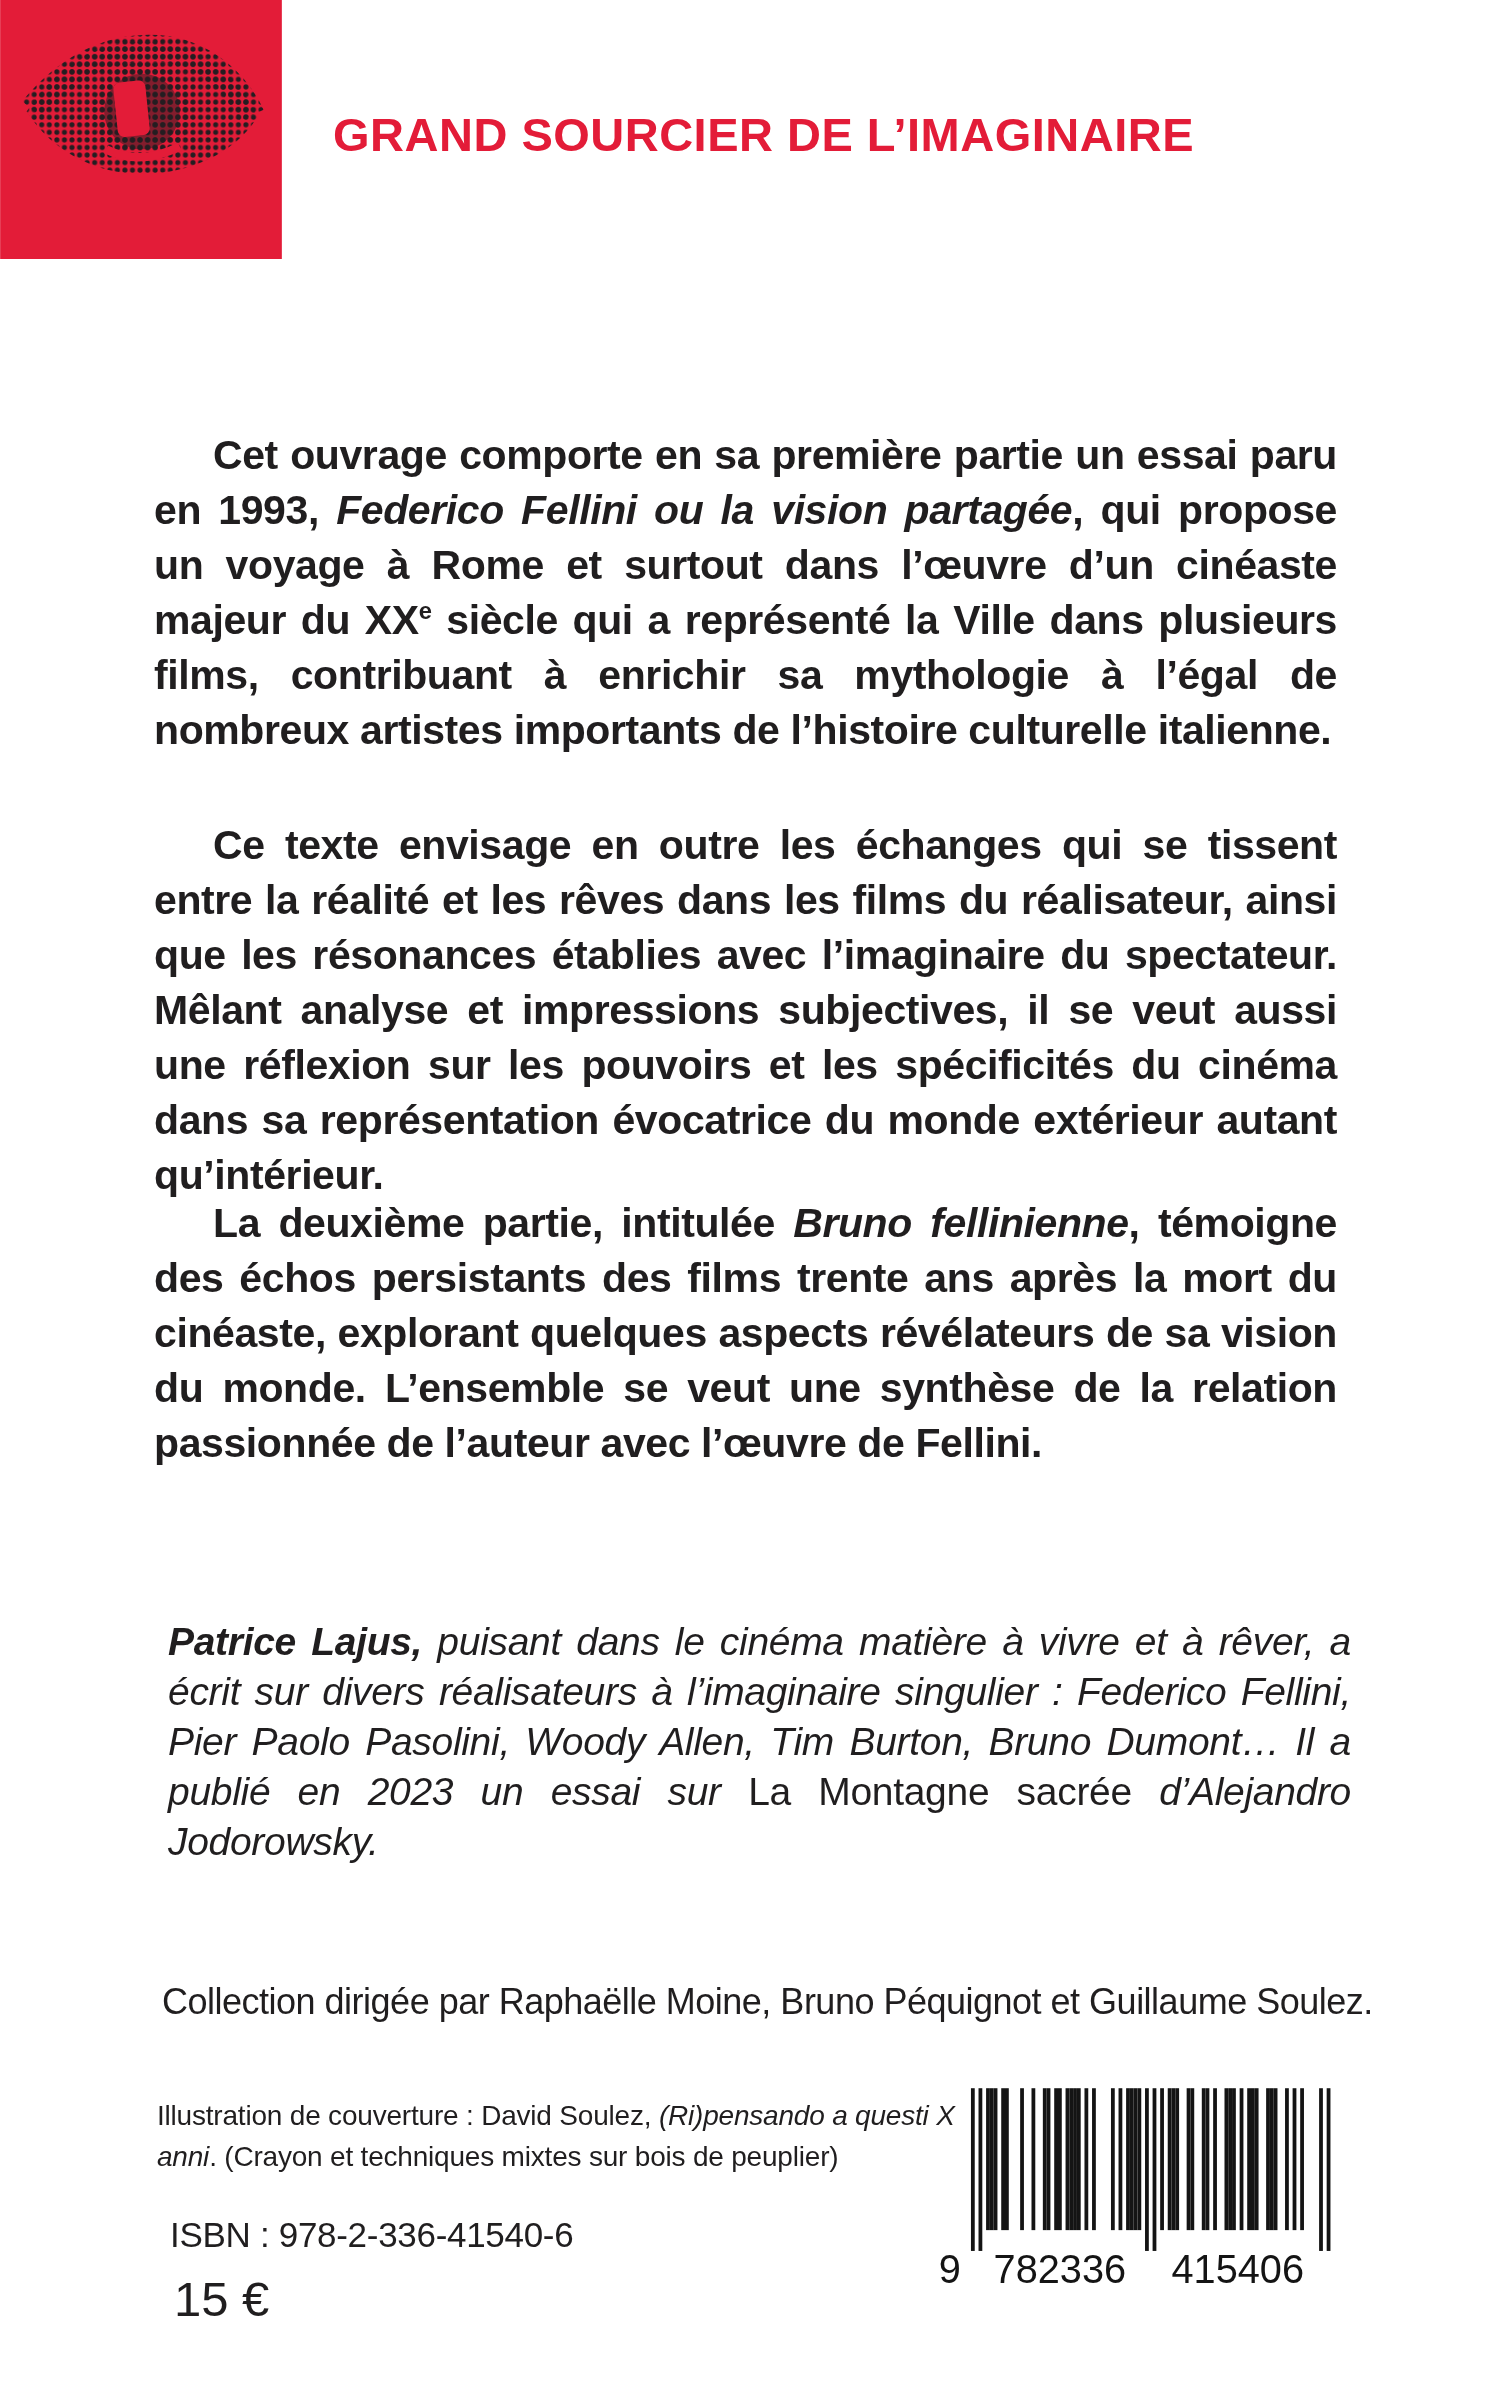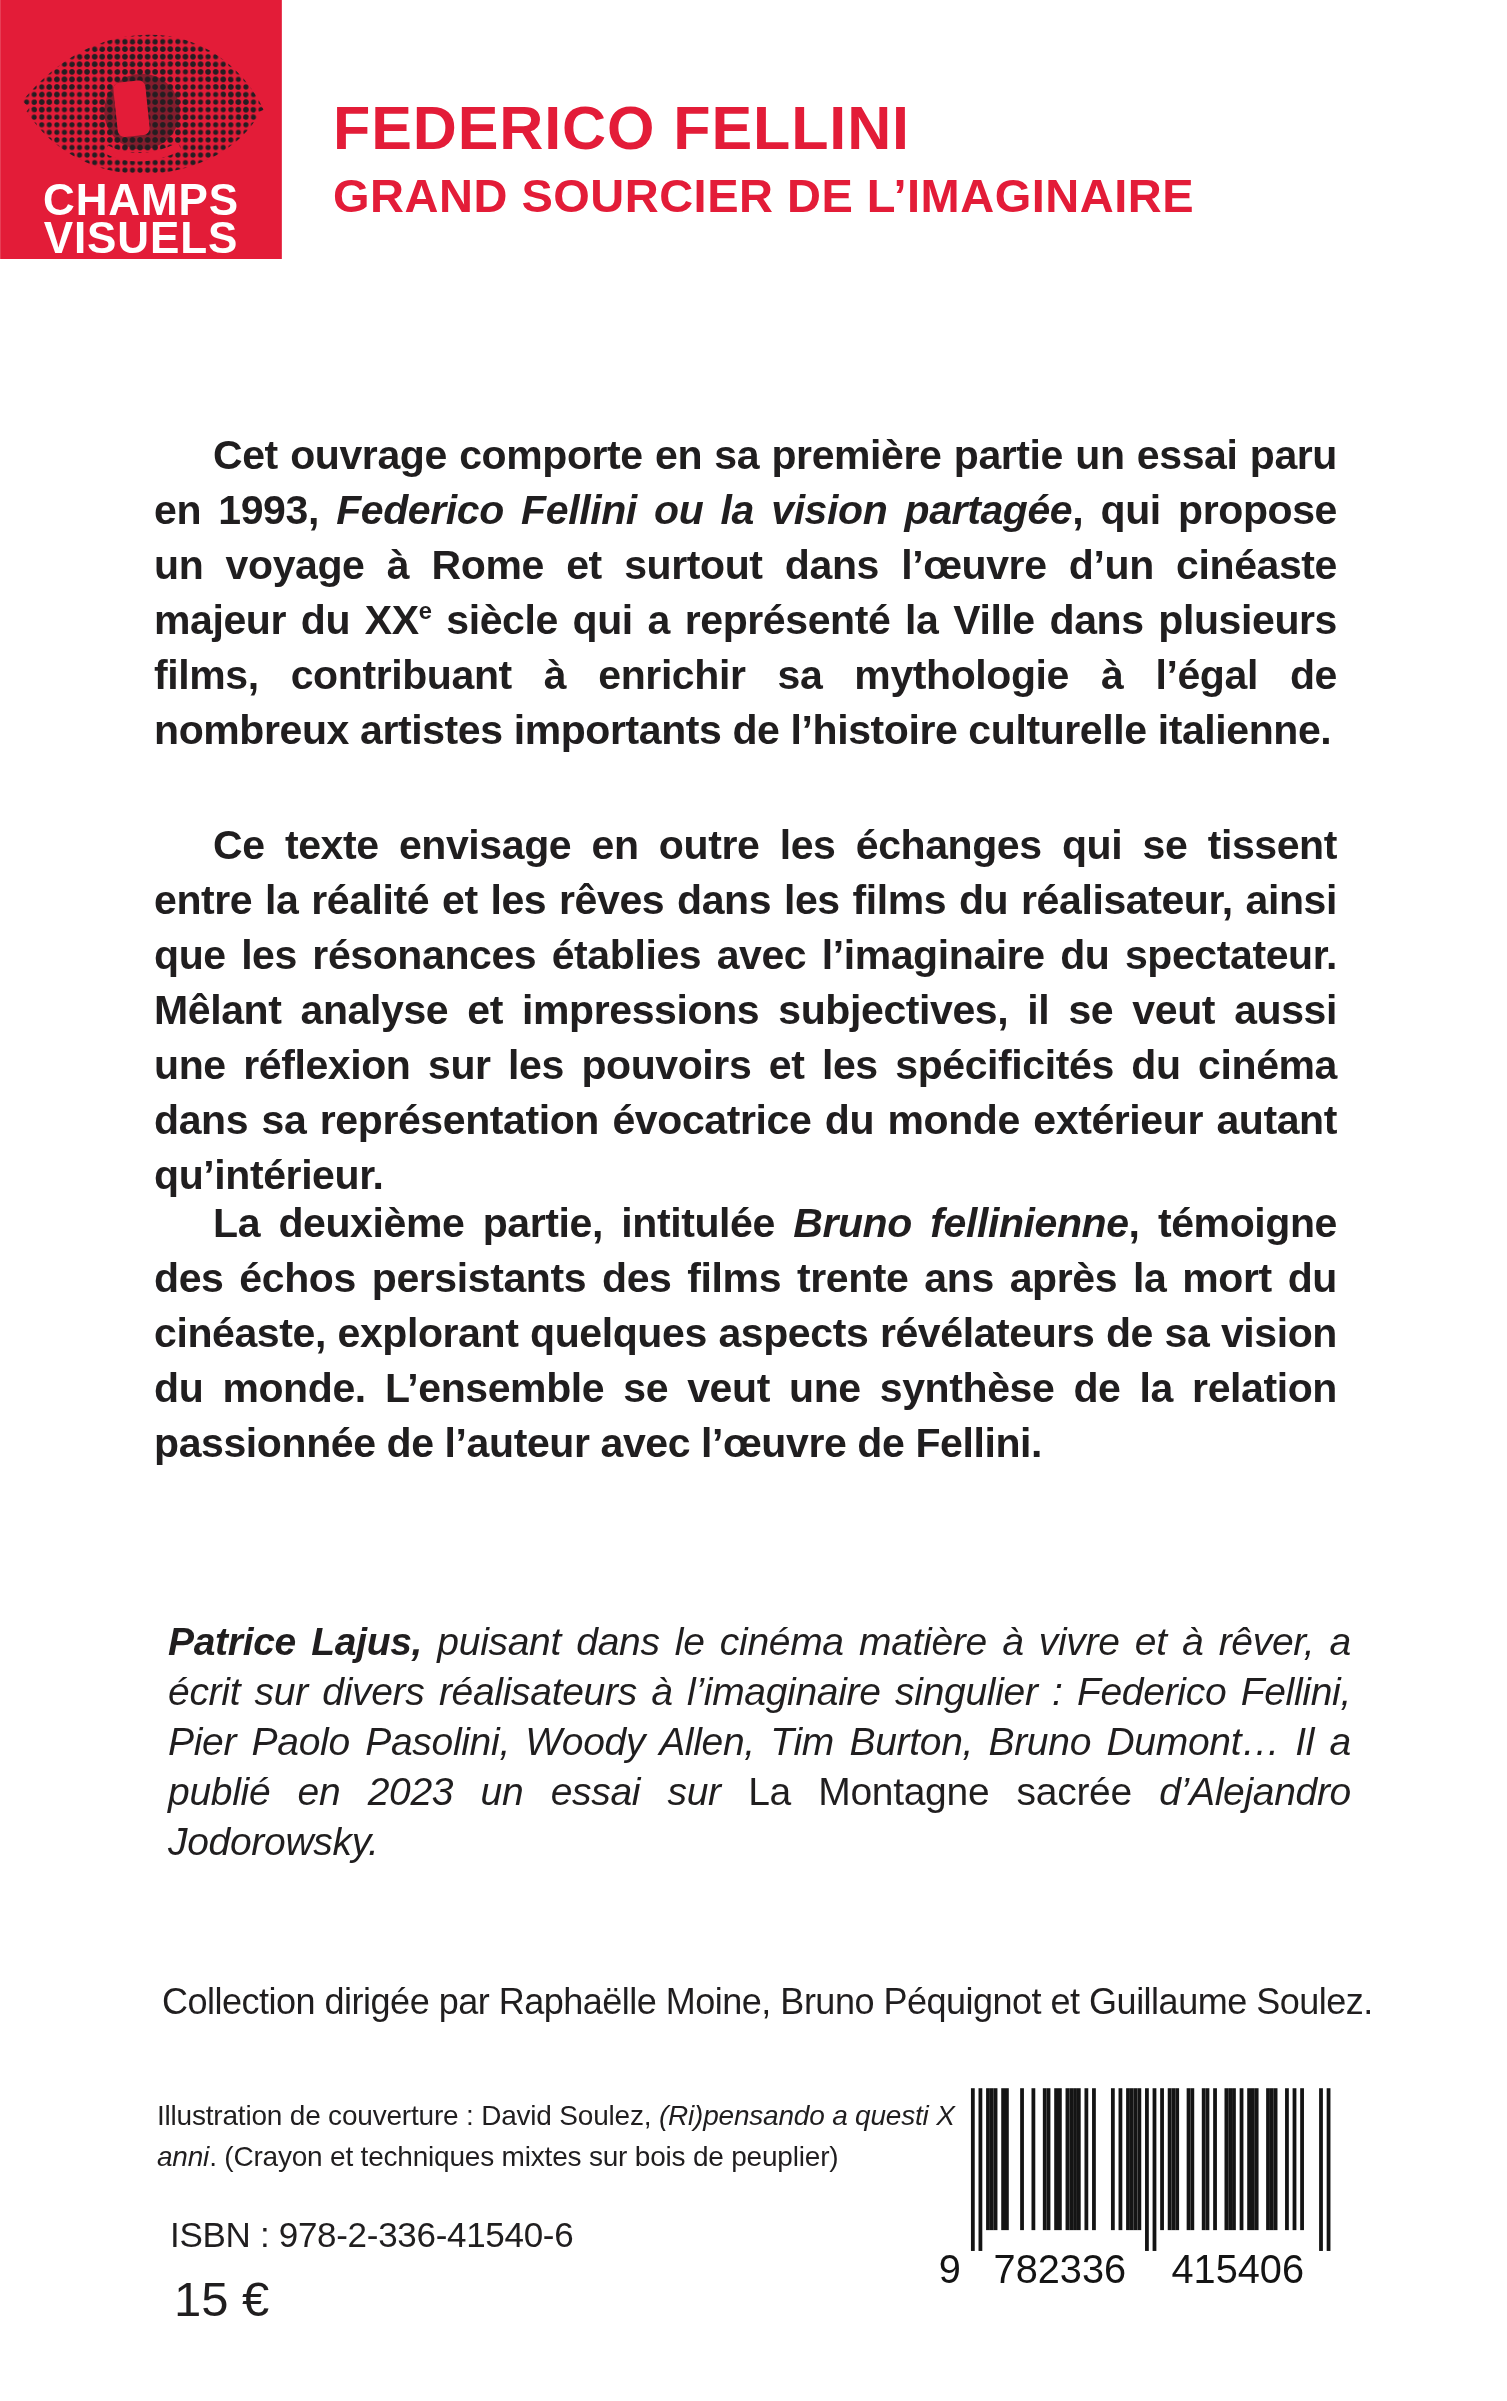--- a/index.html
+++ b/index.html
@@ -80,28 +80,23 @@
         </pattern>
       </defs>
       <rect width="298" height="274" fill="#e31c38"></rect>
       <path d="M28,118 C70,55 120,38 172,46 C226,55 258,90 272,124 C250,160 202,184 150,184 C100,184 55,160 28,118 Z" fill="url(#ht)"></path>
       <path d="M34,116 C80,60 132,46 176,52 C222,60 252,92 266,122" fill="none" stroke="url(#ht)" stroke-width="28"></path>
       <circle cx="150" cy="118" r="52" fill="url(#ht)"></circle>
       <circle cx="150" cy="118" r="40" fill="#241d21" opacity="0.5"></circle>
       <rect x="122" y="86" width="34" height="58" rx="7" fill="#e31c38" transform="rotate(-6 139 115)"></rect>
       <path d="M112,158 Q148,176 190,155" stroke="#e31c38" stroke-width="9" fill="none"></path>
     </svg>
-    <div class="logo-text">
-      <div>CHAMPS</div>
-      <div>VISUELS</div>
-    </div>
   </div>
 
   <header class="titleblock">
-    <h1 class="book-title">FEDERICO FELLINI</h1>
     <h2 class="book-subtitle">GRAND SOURCIER DE L’IMAGINAIRE</h2>
   </header>
 
   <p id="p1" class="para indent"><span>Cet ouvrage comporte en sa première partie un essai paru en 1993, </span><span class="it">Federico Fellini ou la vision partagée</span><span>, qui propose un voyage à Rome et surtout dans l’œuvre d’un cinéaste majeur du XX</span><sup>e</sup><span> siècle qui a représenté la Ville dans plusieurs films, contribuant à enrichir sa mythologie à l’égal de nombreux artistes importants de l’histoire culturelle italienne.</span></p>
   <p id="p2" class="para indent"><span>Ce texte envisage en outre les échanges qui se tissent entre la réalité et les rêves dans les films du réalisateur, ainsi que les résonances établies avec l’imaginaire du spectateur. Mêlant analyse et impressions subjectives, il se veut aussi une réflexion sur les pouvoirs et les spécificités du cinéma dans sa représentation évocatrice du monde extérieur autant qu’intérieur.</span></p>
   <p id="p3" class="para indent"><span>La deuxième partie, intitulée </span><span class="it">Bruno fellinienne</span><span>, témoigne des échos persistants des films trente ans après la mort du cinéaste, explorant quelques aspects révélateurs de sa vision du monde. L’ensemble se veut une synthèse de la relation passionnée de l’auteur avec l’œuvre de Fellini.</span></p>
 
   <p class="bio"><span class="it bd">Patrice Lajus,</span><span class="it"> puisant dans le cinéma matière à vivre et à rêver, a écrit sur divers réalisateurs à l’imaginaire singulier : Federico Fellini, Pier Paolo Pasolini, Woody Allen, Tim Burton, Bruno Dumont… Il a publié en 2023 un essai sur </span><span>La Montagne sacrée</span><span class="it"> d’Alejandro Jodorowsky.</span></p>
 
   <p class="collection">Collection dirigée par Raphaëlle Moine, Bruno Péquignot et Guillaume Soulez.</p>

